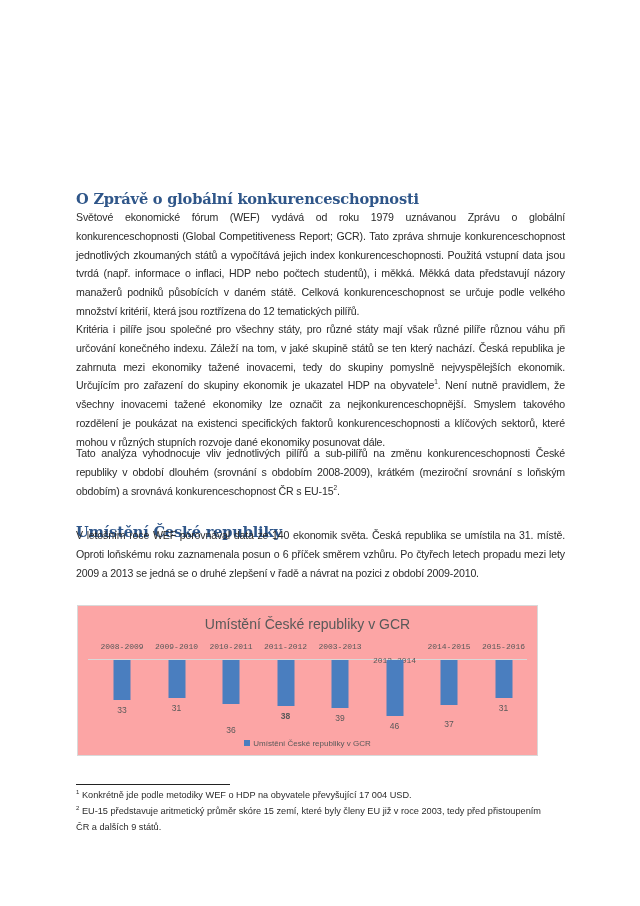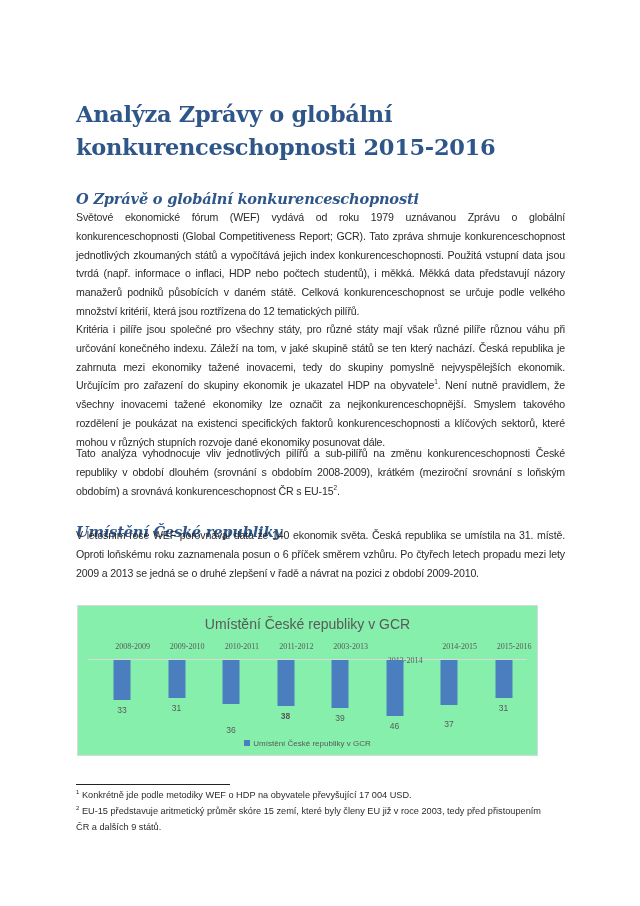--- a/index.html
+++ b/index.html
@@ -7,39 +7,39 @@
     .page { position: absolute; left: 0; top: 0; width: 640px; height: 906px; background: #fff; }
     .title {
       position: absolute; left: 76px; top: 98px; width: 500px;
       font-family: "DejaVu Serif", serif; font-weight: bold;
       font-size: 22.5px; line-height: 33px; color: #2f5689; letter-spacing: -0.3px;
       margin: 0;
     }
     .h2 {
       position: absolute; left: 76px;
       font-family: "DejaVu Serif", serif; font-weight: bold;
-      font-size: 14.6px; line-height: 18px; color: #2f5689; margin: 0; letter-spacing: -0.2px; font-style: italic;
+      font-size: 14.6px; line-height: 18px; color: #2f5689; margin: 0; letter-spacing: -0.2px;
     }
     .para {
       position: absolute; left: 76px; width: 489px;
       font-family: "Liberation Sans", sans-serif; font-size: 10.6px; line-height: 18.8px;
       color: #2b2b2b; margin: 0; text-align: justify; letter-spacing: -0.15px;
     }
     .para sup { font-size: 6.5px; line-height: 0; vertical-align: super; }
     .chart {
       position: absolute; left: 77px; top: 605px; width: 461px; height: 151px;
-      border: 1px solid #d9d9d9; background: #86efac; box-sizing: border-box;
+      border: 1px solid #d9d9d9; background: #fca5a5; box-sizing: border-box;
     }
     .chart-title {
       position: absolute; left: 0; right: 0; top: 10px; text-align: center;
       font-family: "Liberation Sans", sans-serif; font-size: 14px; color: #595959;
     }
     .cat {
-      position: absolute; top: 36px; width: 56px; text-align: right;
-      font-family: Liberation Serif, serif; font-size: 8px; color: #595959;
+      position: absolute; top: 36px; width: 56px; text-align: center;
+      font-family: Liberation Mono, monospace; font-size: 8px; color: #595959;
       transform: translateX(-50%);
     }
     .axis { position: absolute; left: 10px; right: 10px; top: 53px; height: 1px; background: #d9d9d9; }
     .bar { position: absolute; top: 54px; width: 17px; background: #4a7ebf; transform: translateX(-50%); }
     .val {
       position: absolute; width: 30px; text-align: center; transform: translateX(-50%);
       font-family: "Liberation Sans", sans-serif; font-size: 8.5px; color: #595959;
     }
     .legend {
       position: absolute; left: 0; right: 0; top: 133px; text-align: center;
@@ -51,24 +51,20 @@
       position: absolute; left: 76px; width: 470px;
       font-family: "Liberation Sans", sans-serif; font-size: 9.2px; line-height: 15.5px; color: #2b2b2b; margin: 0;
     }
     .footnote sup { font-size: 6px; line-height: 0; vertical-align: super; }
   </style>
 </head>
 <body>
 
 <div class="page">
 
-  <h1 class="title">
-    <span>Analýza Zprávy o globální</span><br>
-    <span>konkurenceschopnosti 2015-2016</span>
-  </h1>
 
   <h2 class="h2" style="top:190px;">O Zprávě o globální konkurenceschopnosti</h2>
 
   <p class="para" style="top:208px;">Světové ekonomické fórum (WEF) vydává od roku 1979 uznávanou Zprávu o globální konkurenceschopnosti (Global Competitiveness Report; GCR). Tato zpráva shrnuje konkurenceschopnost jednotlivých zkoumaných států a vypočítává jejich index konkurenceschopnosti. Použitá vstupní data jsou tvrdá (např. informace o inflaci, HDP nebo počtech studentů), i měkká. Měkká data představují názory manažerů podniků působících v daném státě. Celková konkurenceschopnost se určuje podle velkého množství kritérií, která jsou roztřízena do 12 tematických pilířů.</p>
 
   <p class="para" style="top:320px;"><span>Kritéria i pilíře jsou společné pro všechny státy, pro různé státy mají však různé pilíře různou váhu při určování konečného indexu. Záleží na tom, v jaké skupině států se ten který nachází. Česká republika je zahrnuta mezi ekonomiky tažené inovacemi, tedy do skupiny pomyslně nejvyspělejších ekonomik. Určujícím pro zařazení do skupiny ekonomik je ukazatel HDP na obyvatele</span><sup>1</sup><span>. Není nutně pravidlem, že všechny inovacemi tažené ekonomiky lze označit za nejkonkurenceschopnější. Smyslem takového rozdělení je poukázat na existenci specifických faktorů konkurenceschopnosti a klíčových sektorů, které mohou v různých stupních rozvoje dané ekonomiky posunovat dále.</span></p>
 
   <p class="para" style="top:444px;"><span>Tato analýza vyhodnocuje vliv jednotlivých pilířů a sub-pilířů na změnu konkurenceschopnosti České republiky v období dlouhém (srovnání s obdobím 2008-2009), krátkém (meziroční srovnání s loňským obdobím) a srovnává konkurenceschopnost ČR s EU-15</span><sup>2</sup><span>.</span></p>
 
   <h2 class="h2" style="top:523px;">Umístění České republiky</h2>

